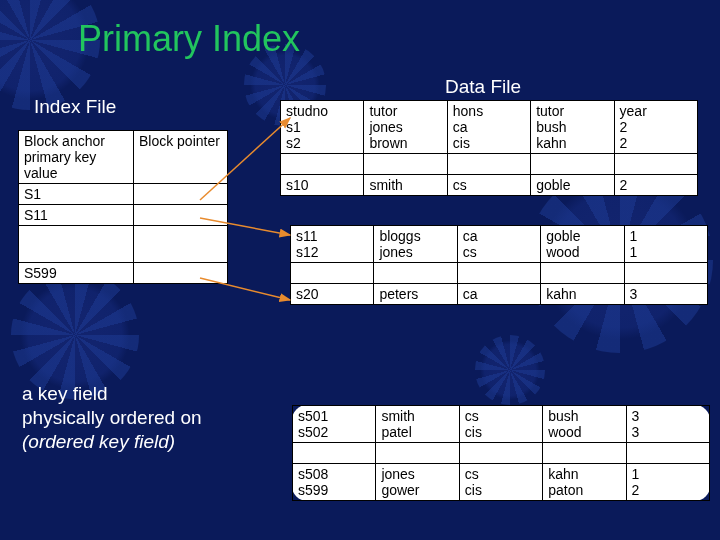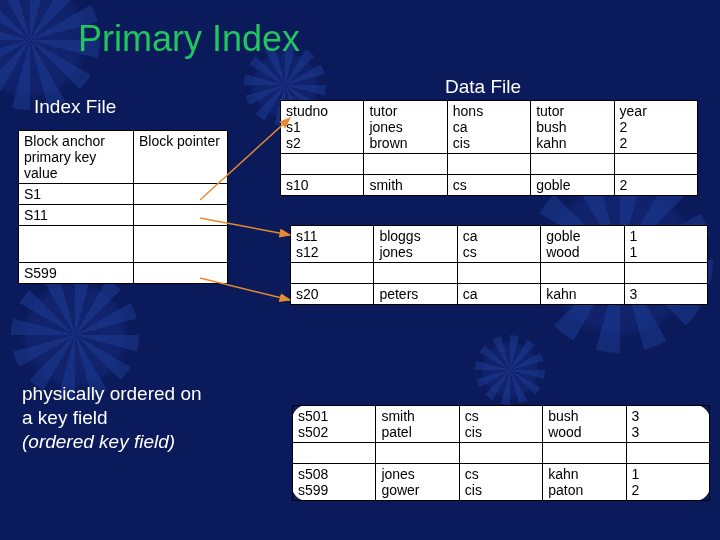--- a/index.html
+++ b/index.html
@@ -193,22 +193,22 @@
     <td><span>s508</span><br><span>s599</span></td>
     <td><span>jones</span><br><span>gower</span></td>
     <td><span>cs</span><br><span>cis</span></td>
     <td><span>kahn</span><br><span>paton</span></td>
     <td><span>1</span><br><span>2</span></td>
   </tr>
 </tbody>
   </table>
 
 <div class="caption" style="left:22px;top:382px;">
+  <div>a key field</div>
   <div>physically ordered on</div>
-  <div>a key field</div>
   <div><i>(ordered key field)</i></div>
 </div>
 
 <svg class="lines">
   <defs>
     <marker id="arr" markerWidth="8" markerHeight="8" refX="7" refY="3" orient="auto">
       <path d="M0,0 L8,3 L0,6 Z" fill="#e88b2e"></path>
     </marker>
   </defs>
   <line x1="200" y1="200" x2="290" y2="118" stroke="#e88b2e" stroke-width="1.5" marker-end="url(#arr)"></line>

